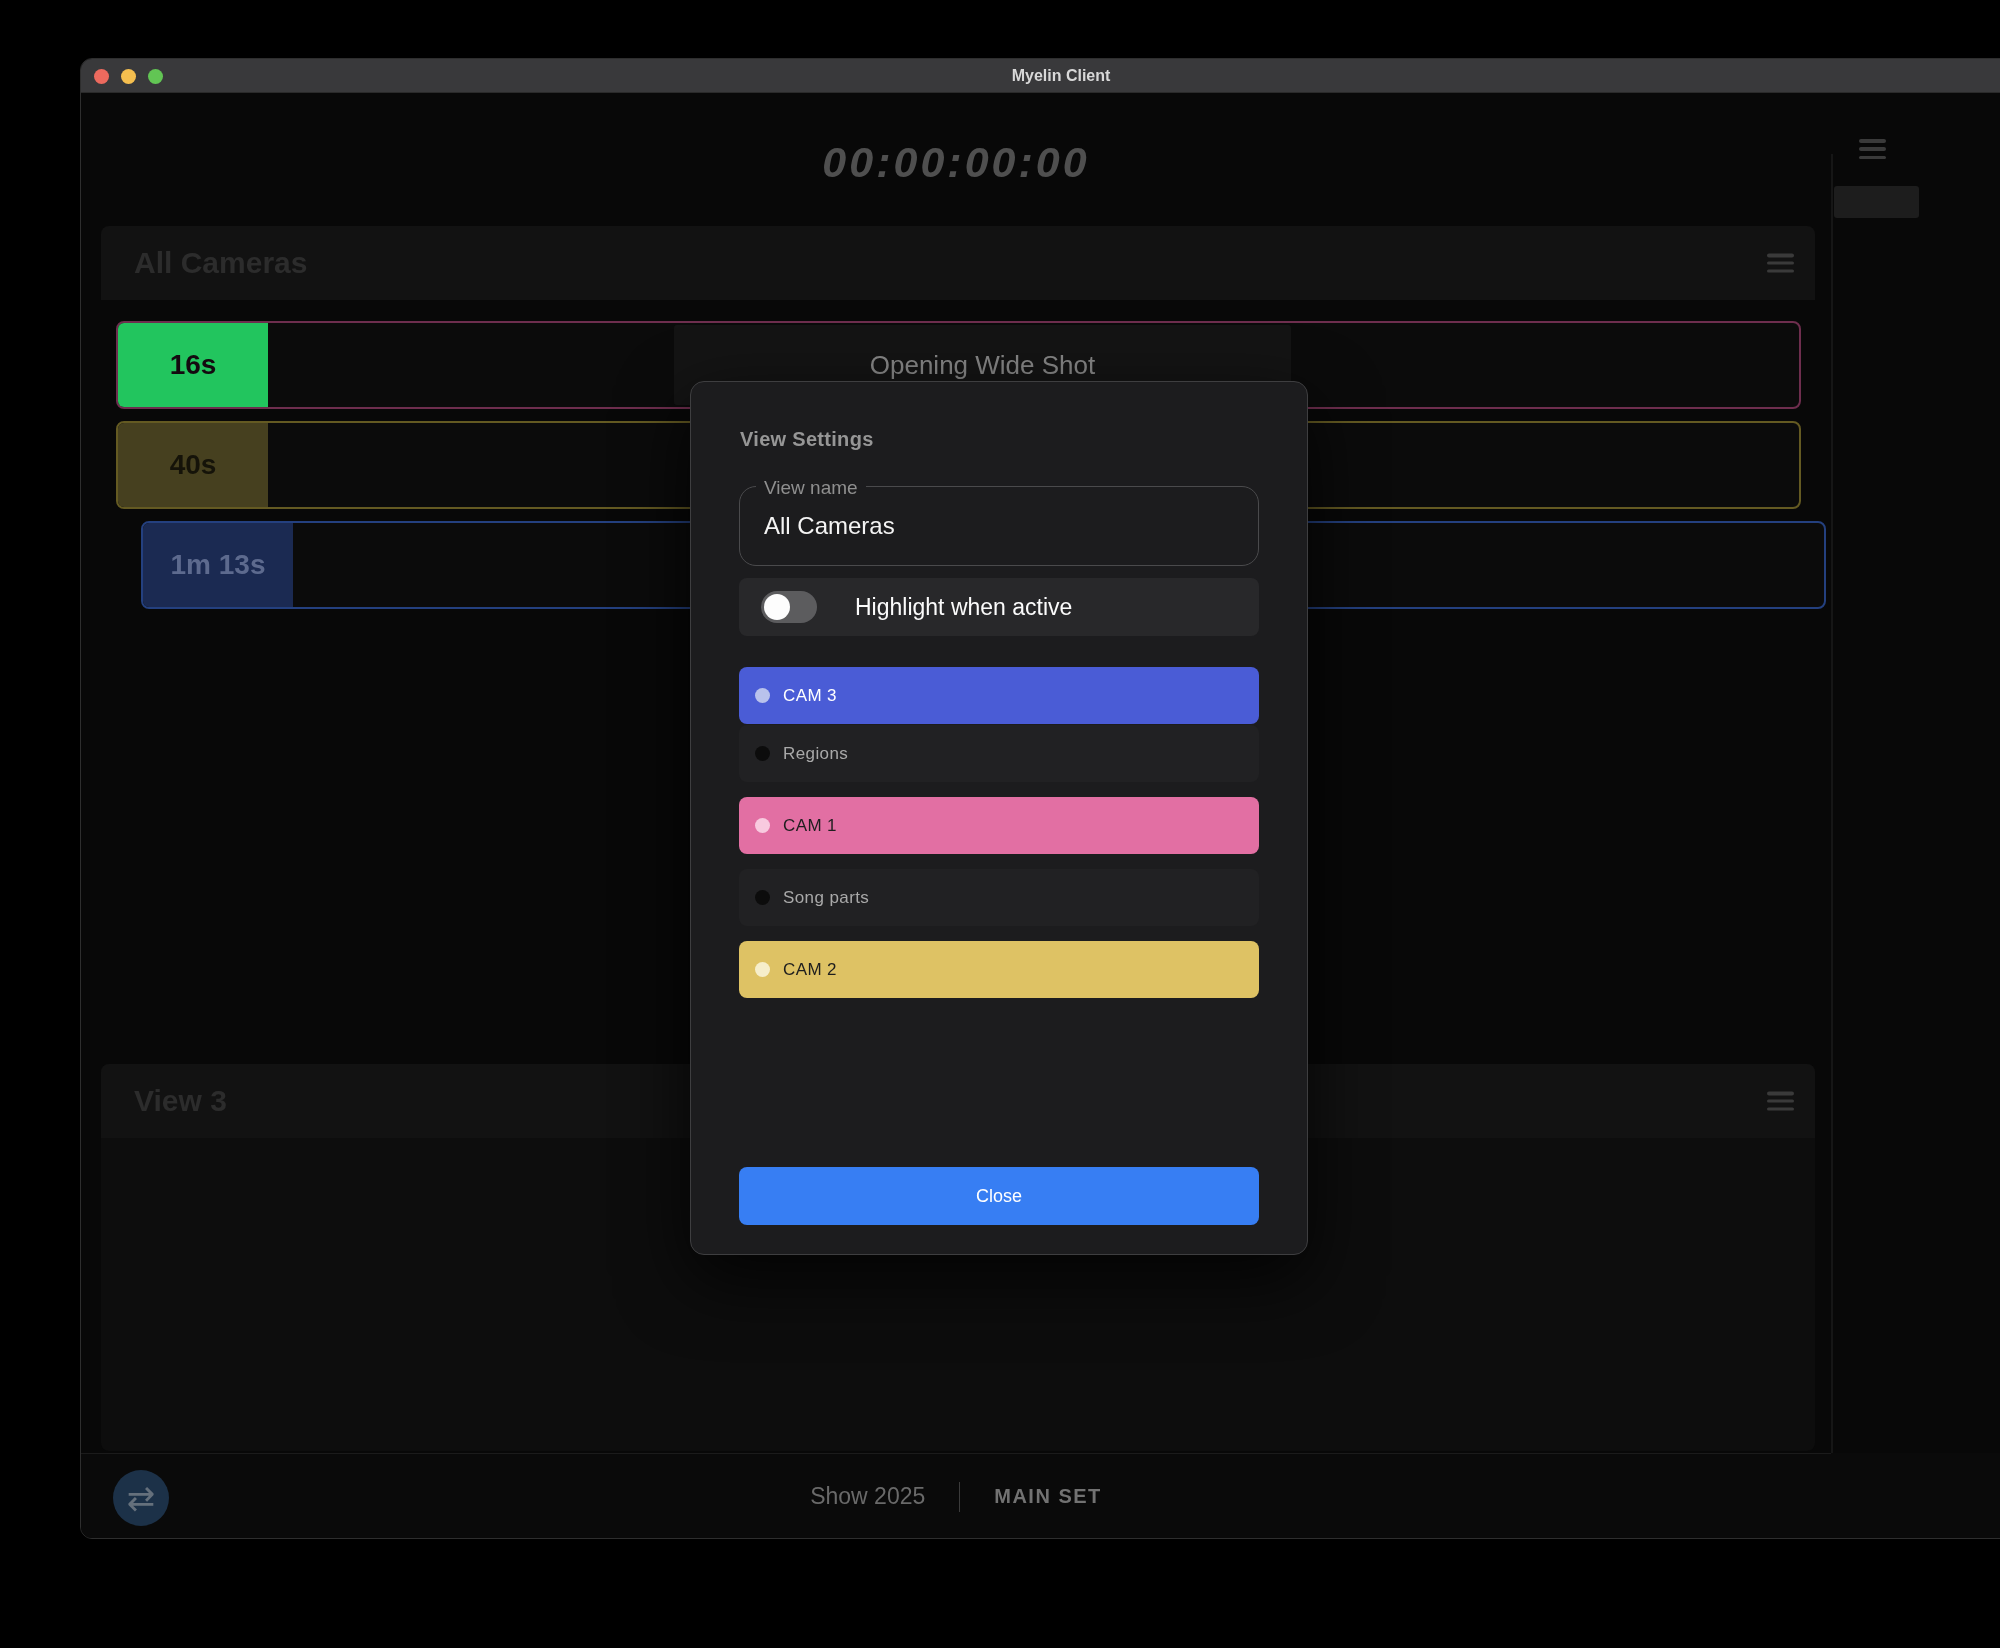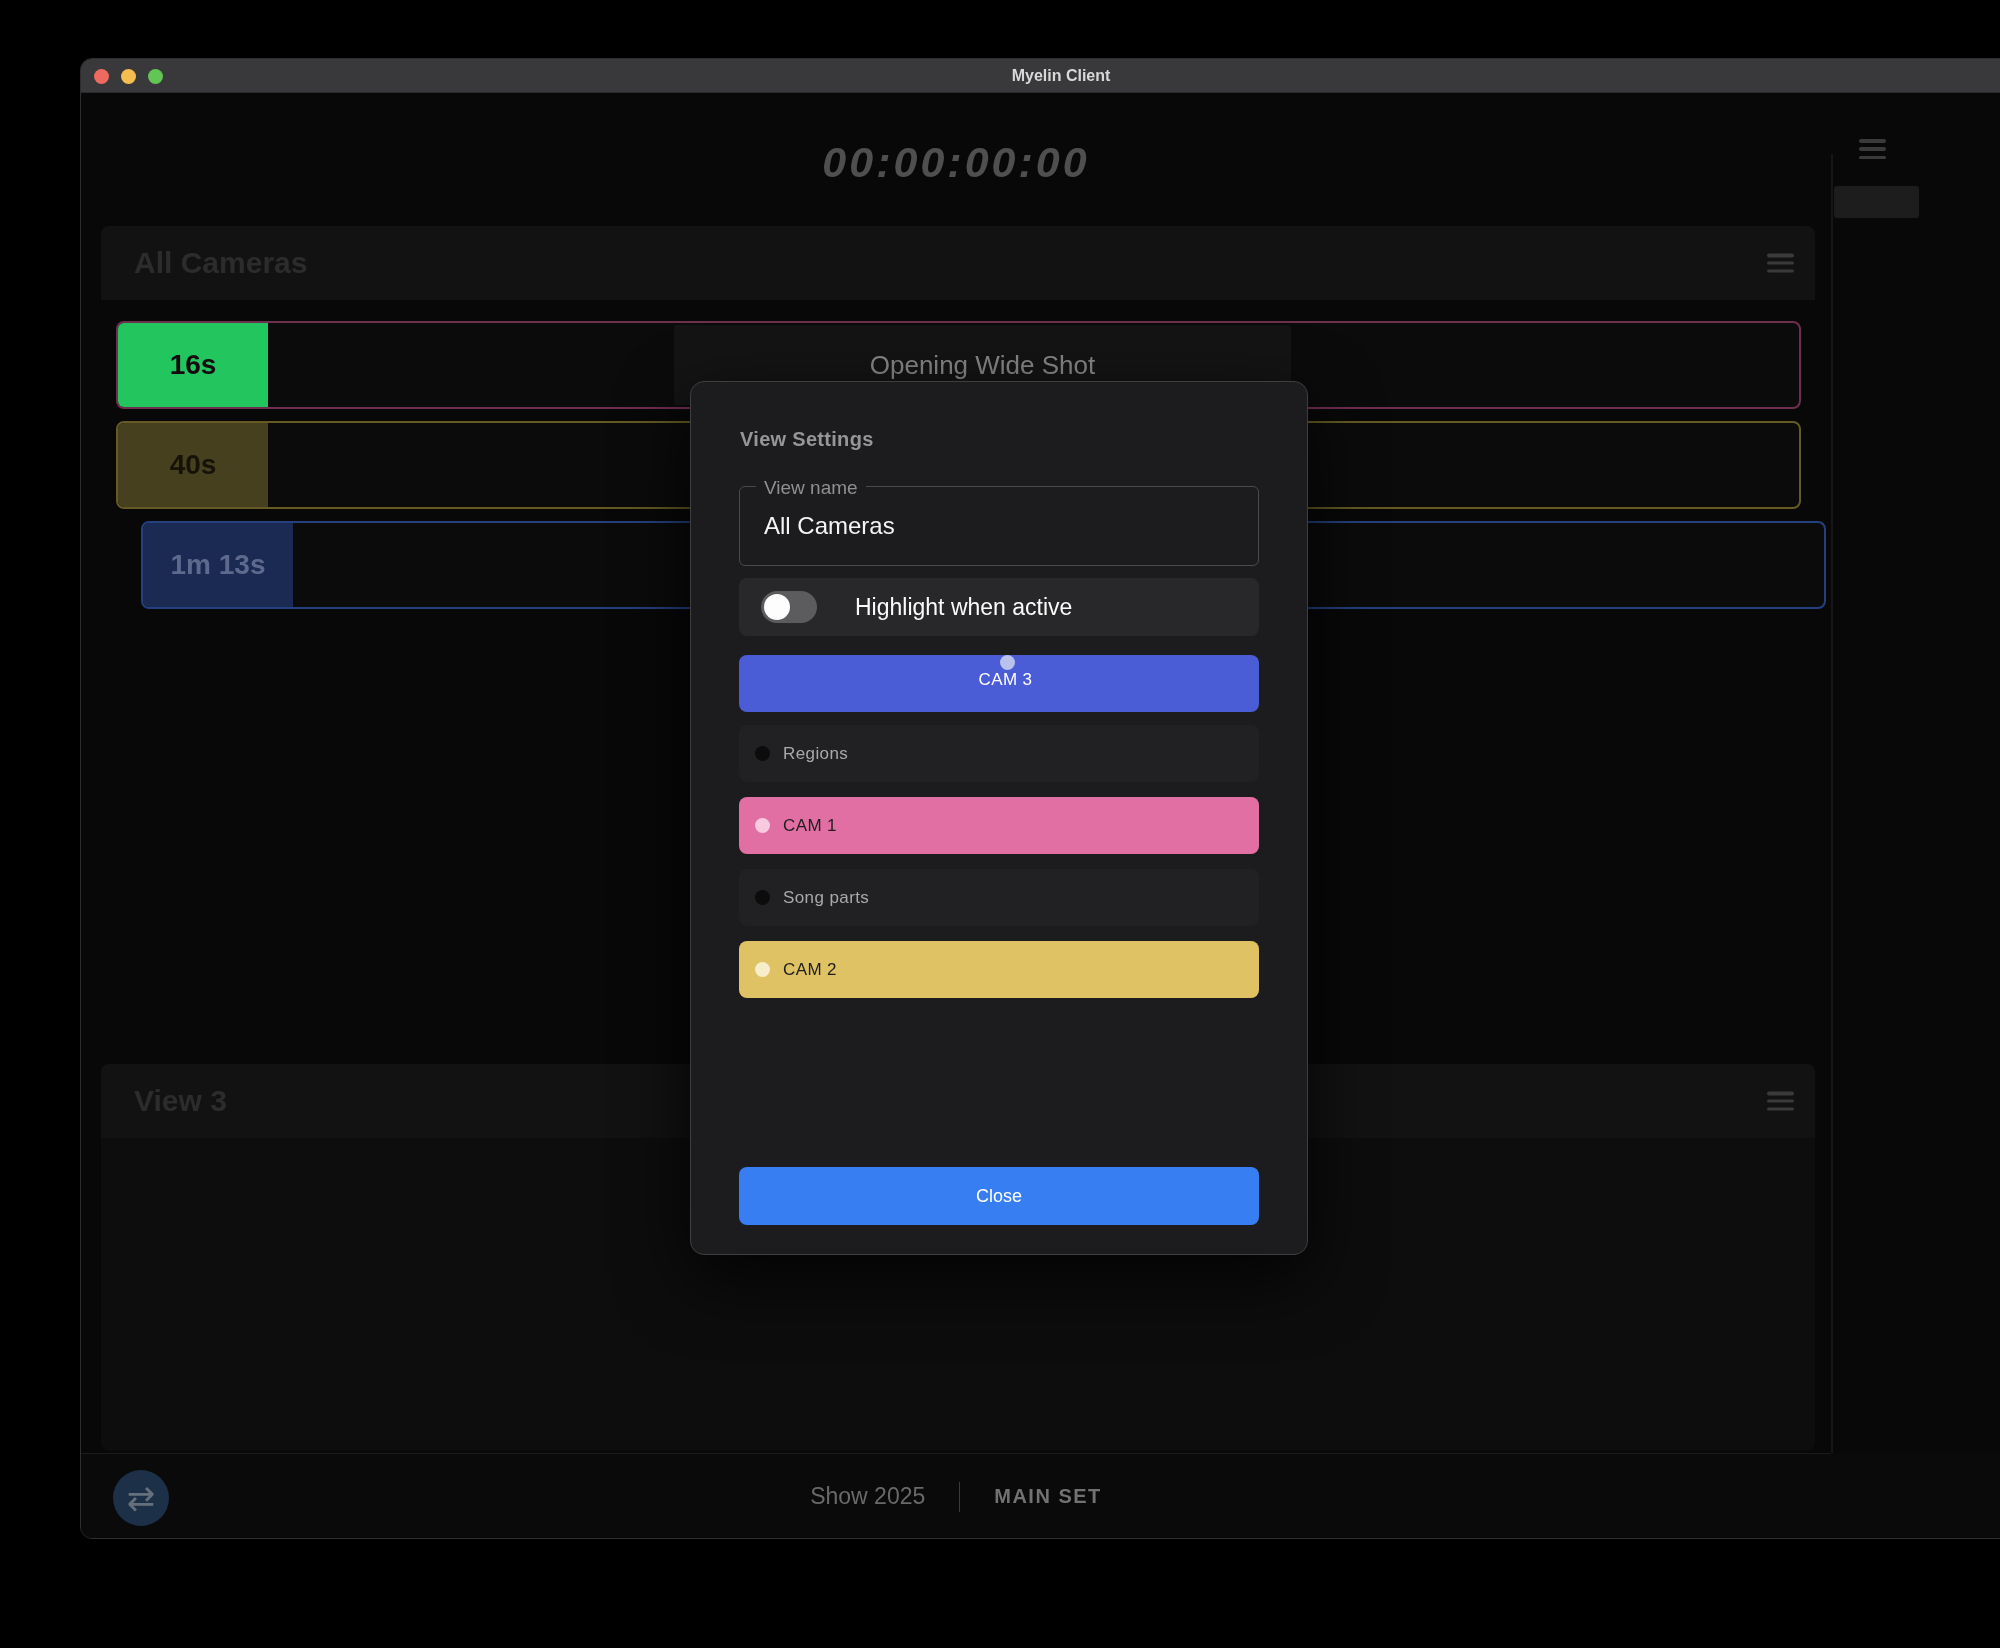--- a/index.html
+++ b/index.html
@@ -59,37 +59,37 @@
   .footer-sep { width:1px; height:30px; background:#3b3b3b; }
   .set-label { font-size:20px; font-weight:bold; letter-spacing:1.5px; color:#727272; }
 
   
   .modal { position:absolute; left:609px; top:322px; width:618px; height:874px;
            background:#1c1c1e; border:1px solid #3e3e40; border-radius:14px;
            box-shadow:0 24px 70px rgba(0,0,0,.8); }
   .modal-title { position:absolute; left:49px; top:46px; font-size:20px; font-weight:bold;
                  letter-spacing:.3px; color:#969696; }
   .field { position:absolute; left:48px; top:104px; width:520px; height:80px;
-           border:1px solid #4a4a4c; border-radius:6px; }
+           border:1px solid #4a4a4c; border-radius:17px; }
   .field-label { position:absolute; left:16px; top:-10px; background:#1c1c1e; padding:0 8px;
                  font-size:19px; color:#8f8f8f; }
   .field input { width:100%; height:100%; background:transparent; border:none; outline:none;
                  color:#f4f4f4; font-size:24px; padding-left:24px; font-family:"Liberation Sans", sans-serif; }
   .toggle-row { position:absolute; left:48px; top:196px; width:520px; height:58px; background:#28282a;
                 border-radius:8px; display:flex; align-items:center; }
   .switch { margin-left:22px; width:56px; height:32px; border-radius:16px; background:#5c5c5e;
             position:relative; cursor:pointer; flex:none; }
   .knob { position:absolute; left:3px; top:3px; width:26px; height:26px; border-radius:50%; background:#fdfdfd; }
   .toggle-label { margin-left:38px; font-size:23px; color:#fbfbfb; }
 
   .item { position:absolute; left:48px; width:520px; height:57px; border-radius:8px;
           display:flex; align-items:center; cursor:pointer; }
   .item .dot { margin-left:16px; width:15px; height:15px; border-radius:50%; flex:none; }
   .item .ilabel { margin-left:13px; font-size:17px; letter-spacing:.4px; }
-  .item.i0 { top:273px;flex-direction:column; } .item.i1 { top:343px; } .item.i2 { top:415px; }
+  .item.i0 { top:285px; } .item.i1 { top:343px; } .item.i2 { top:415px; }
   .item.i3 { top:487px; } .item.i4 { top:559px; }
 
   .close-btn { position:absolute; left:48px; top:785px; width:520px; height:58px; border:none;
                border-radius:8px; color:#fff; font-size:18px; cursor:pointer;
                font-family:"Liberation Sans", sans-serif; }
 </style>
 </head>
 <body>
 
 <div class="window">

